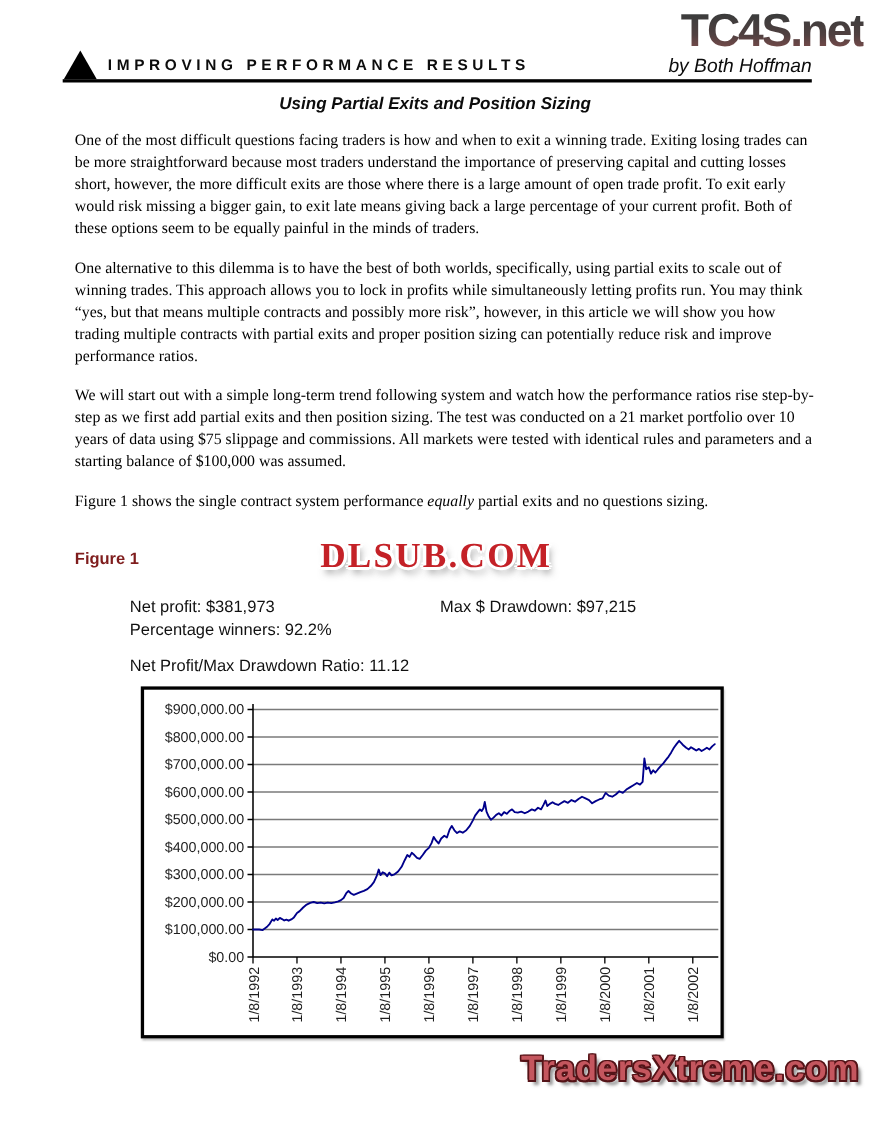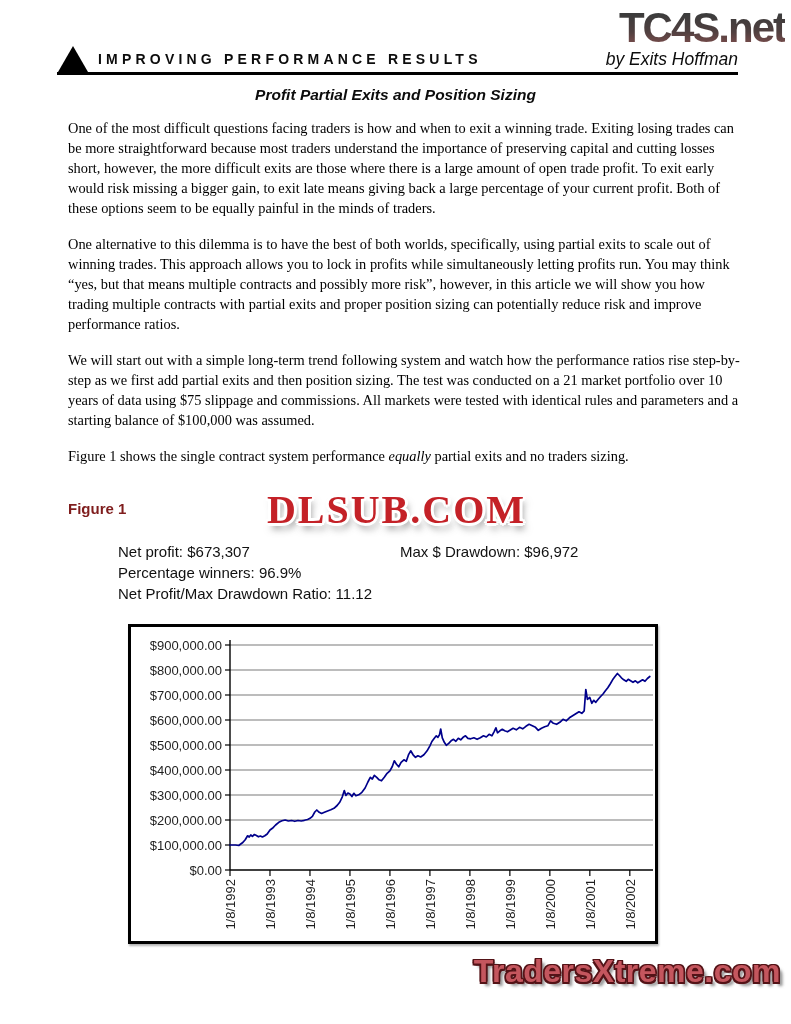--- a/index.html
+++ b/index.html
@@ -18,72 +18,72 @@
 
   .article-title{position:absolute;left:0;right:0;top:86px;text-align:center;font-weight:bold;font-style:italic;font-size:15.5px;color:#0c0c0c;}
 
   .body-copy{position:absolute;left:68px;top:118px;width:672px;font-family:"Liberation Serif",serif;font-size:14.4px;line-height:20px;color:#000000;}
   .body-copy p{margin:0 0 16px 0;}
   .body-copy .it{font-style:italic;}
 
   .figure-label{position:absolute;left:68px;top:500px;font-size:15px;font-weight:bold;color:#7f1d1d;}
 
   .dlsub{position:absolute;left:2px;right:0;top:486px;text-align:center;font-family:"Liberation Serif",serif;
-         font-weight:bold;font-size:40px;letter-spacing:2px;color:#c42127;white-space:nowrap;
+         font-weight:bold;font-size:32px;letter-spacing:2px;color:#c42127;white-space:nowrap;
          text-shadow:-2px -2px 0 #fff,2px -2px 0 #fff,-2px 2px 0 #fff,2px 2px 0 #fff,
                      0 -3px 0 #fff,0 3px 0 #fff,-3px 0 0 #fff,3px 0 0 #fff,3px 6px 7px rgba(60,60,60,.55);}
 
   .stats{position:absolute;left:118px;top:541px;font-size:15px;color:#111;line-height:21px;}
   .stats .row{position:relative;width:560px;}
   .stats .c2{position:absolute;left:282px;top:0;white-space:nowrap;}
-  .stats .ratio{}
+  .stats .ratio{margin-top:12px;}
 
   .chart-box{position:absolute;left:128px;top:624px;width:524px;height:314px;border:3px solid #000;background:#fff;
              box-shadow:1px 2px 2px rgba(0,0,0,.3);}
   .chart-box svg{display:block;}
   .chart-box text{font-family:"Liberation Sans",sans-serif;}
 
   .footer-logo{position:absolute;top:953px;right:10px;font-size:32px;font-weight:bold;letter-spacing:.5px;color:#c4565e;white-space:nowrap;
                text-shadow:-1.5px -1.5px 0 #541317,1.5px -1.5px 0 #541317,-1.5px 1.5px 0 #541317,1.5px 1.5px 0 #541317,
                            0 -1.5px 0 #541317,0 1.5px 0 #541317,-1.5px 0 0 #541317,1.5px 0 0 #541317,4px 4px 3px rgba(110,110,110,.75);}
 </style>
 </head>
 <body>
 
 <div class="page">
 
   <div class="tc4s">TC4S.net</div>
 
   <div class="header">
     <div class="tri"></div>
     <div class="htitle">IMPROVING PERFORMANCE RESULTS</div>
-    <div class="byline">by Exits Hoffman</div>
+    <div class="byline">by Both Hoffman</div>
     <div class="rule"></div>
   </div>
 
-  <div class="article-title">Profit Partial Exits and Position Sizing</div>
+  <div class="article-title">Using Partial Exits and Position Sizing</div>
 
   <div class="body-copy">
     <p>One of the most difficult questions facing traders is how and when to exit a winning trade. Exiting losing trades can be more straightforward because most traders understand the importance of preserving capital and cutting losses short, however, the more difficult exits are those where there is a large amount of open trade profit. To exit early would risk missing a bigger gain, to exit late means giving back a large percentage of your current profit. Both of these options seem to be equally painful in the minds of traders.</p>
     <p>One alternative to this dilemma is to have the best of both worlds, specifically, using partial exits to scale out of winning trades. This approach allows you to lock in profits while simultaneously letting profits run. You may think “yes, but that means multiple contracts and possibly more risk”, however, in this article we will show you how trading multiple contracts with partial exits and proper position sizing can potentially reduce risk and improve performance ratios.</p>
     <p>We will start out with a simple long-term trend following system and watch how the performance ratios rise step-by-step as we first add partial exits and then position sizing. The test was conducted on a 21 market portfolio over 10 years of data using $75 slippage and commissions. All markets were tested with identical rules and parameters and a starting balance of $100,000 was assumed.</p>
-    <p><span>Figure 1 shows the single contract system performance </span><span class="it">equally</span><span> partial exits and no traders sizing.</span></p>
+    <p><span>Figure 1 shows the single contract system performance </span><span class="it">equally</span><span> partial exits and no questions sizing.</span></p>
   </div>
 
   <div class="figure-label">Figure 1</div>
 
   <div class="dlsub">DLSUB.COM</div>
 
   <div class="stats">
     <div class="row">
-      <span>Net profit: $673,307</span>
-      <span class="c2">Max $ Drawdown: $96,972</span>
+      <span>Net profit: $381,973</span>
+      <span class="c2">Max $ Drawdown: $97,215</span>
     </div>
     <div class="row">
-      <span>Percentage winners: 96.9%</span>
+      <span>Percentage winners: 92.2%</span>
     </div>
     <div class="ratio">Net Profit/Max Drawdown Ratio: 11.12</div>
   </div>
 
   <div class="chart-box">
     <svg width="524" height="314" viewBox="0 0 524 314" xmlns="http://www.w3.org/2000/svg">
         <line x1="99" x2="522" y1="218" y2="218" stroke="#7a7a7a" stroke-width="1.2"></line>
         <line x1="99" x2="522" y1="193" y2="193" stroke="#7a7a7a" stroke-width="1.2"></line>
         <line x1="99" x2="522" y1="168" y2="168" stroke="#7a7a7a" stroke-width="1.2"></line>
         <line x1="99" x2="522" y1="143" y2="143" stroke="#7a7a7a" stroke-width="1.2"></line>

